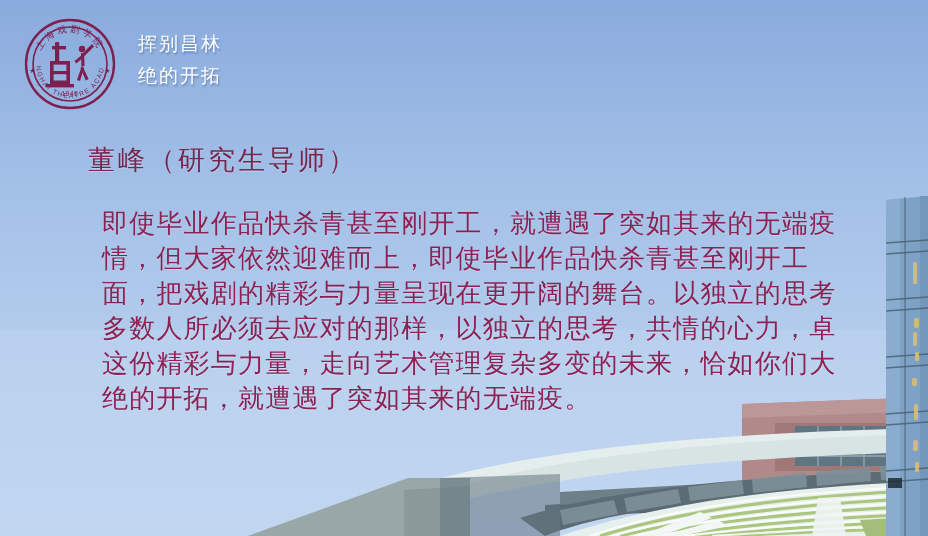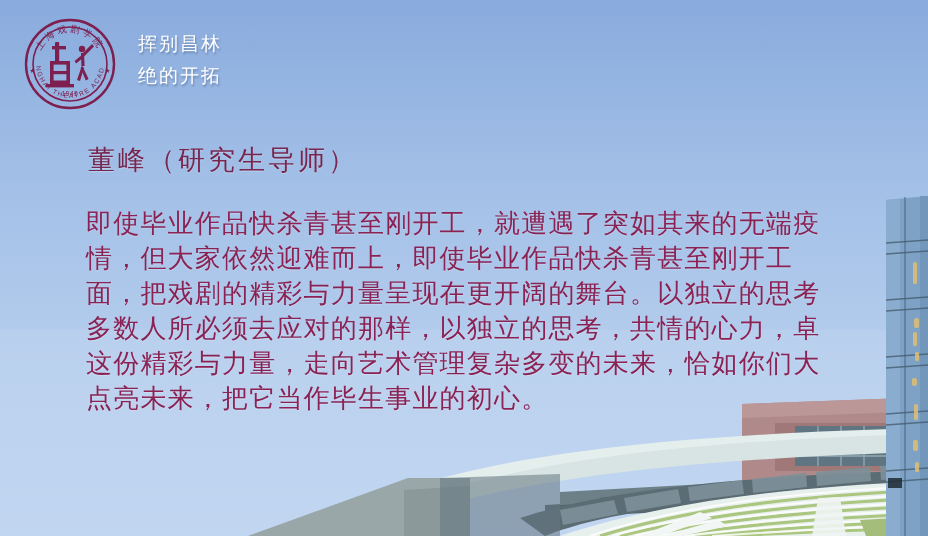--- a/index.html
+++ b/index.html
@@ -68,21 +68,21 @@
     font-size: 27px;
     line-height: 40px;
     font-weight: normal;
     color: #77264f;
     letter-spacing: 3px;
     margin: 0 0 26px 2px;
     white-space: nowrap;
     text-shadow: 0 1px 1px rgba(255,255,255,0.30);
   }
   .message {
-    margin: 0;
+    margin: 16px;
   }
   .message .row {
     font-size: 26px;
     line-height: 35px;
     color: #8b2254;
     letter-spacing: 1.2px;
     white-space: nowrap;
     text-shadow: 0 1px 1px rgba(255,255,255,0.25);
   }
 </style>
@@ -284,17 +284,17 @@
   </div>
 
   <div class="content">
     <div class="speaker-name">董峰（研究生导师）</div>
     <div class="message">
       <div class="row">即使毕业作品快杀青甚至刚开工，就遭遇了突如其来的无端疫</div>
       <div class="row">情，但大家依然迎难而上，即使毕业作品快杀青甚至刚开工</div>
       <div class="row">面，把戏剧的精彩与力量呈现在更开阔的舞台。以独立的思考</div>
       <div class="row">多数人所必须去应对的那样，以独立的思考，共情的心力，卓</div>
       <div class="row">这份精彩与力量，走向艺术管理复杂多变的未来，恰如你们大</div>
-      <div class="row">点亮未来，把它当作毕生事业的初心。</div>
+      <div class="row">绝的开拓，就遭遇了突如其来的无端疫。</div>
     </div>
   </div>
 
 </div>
 
 </body></html>

